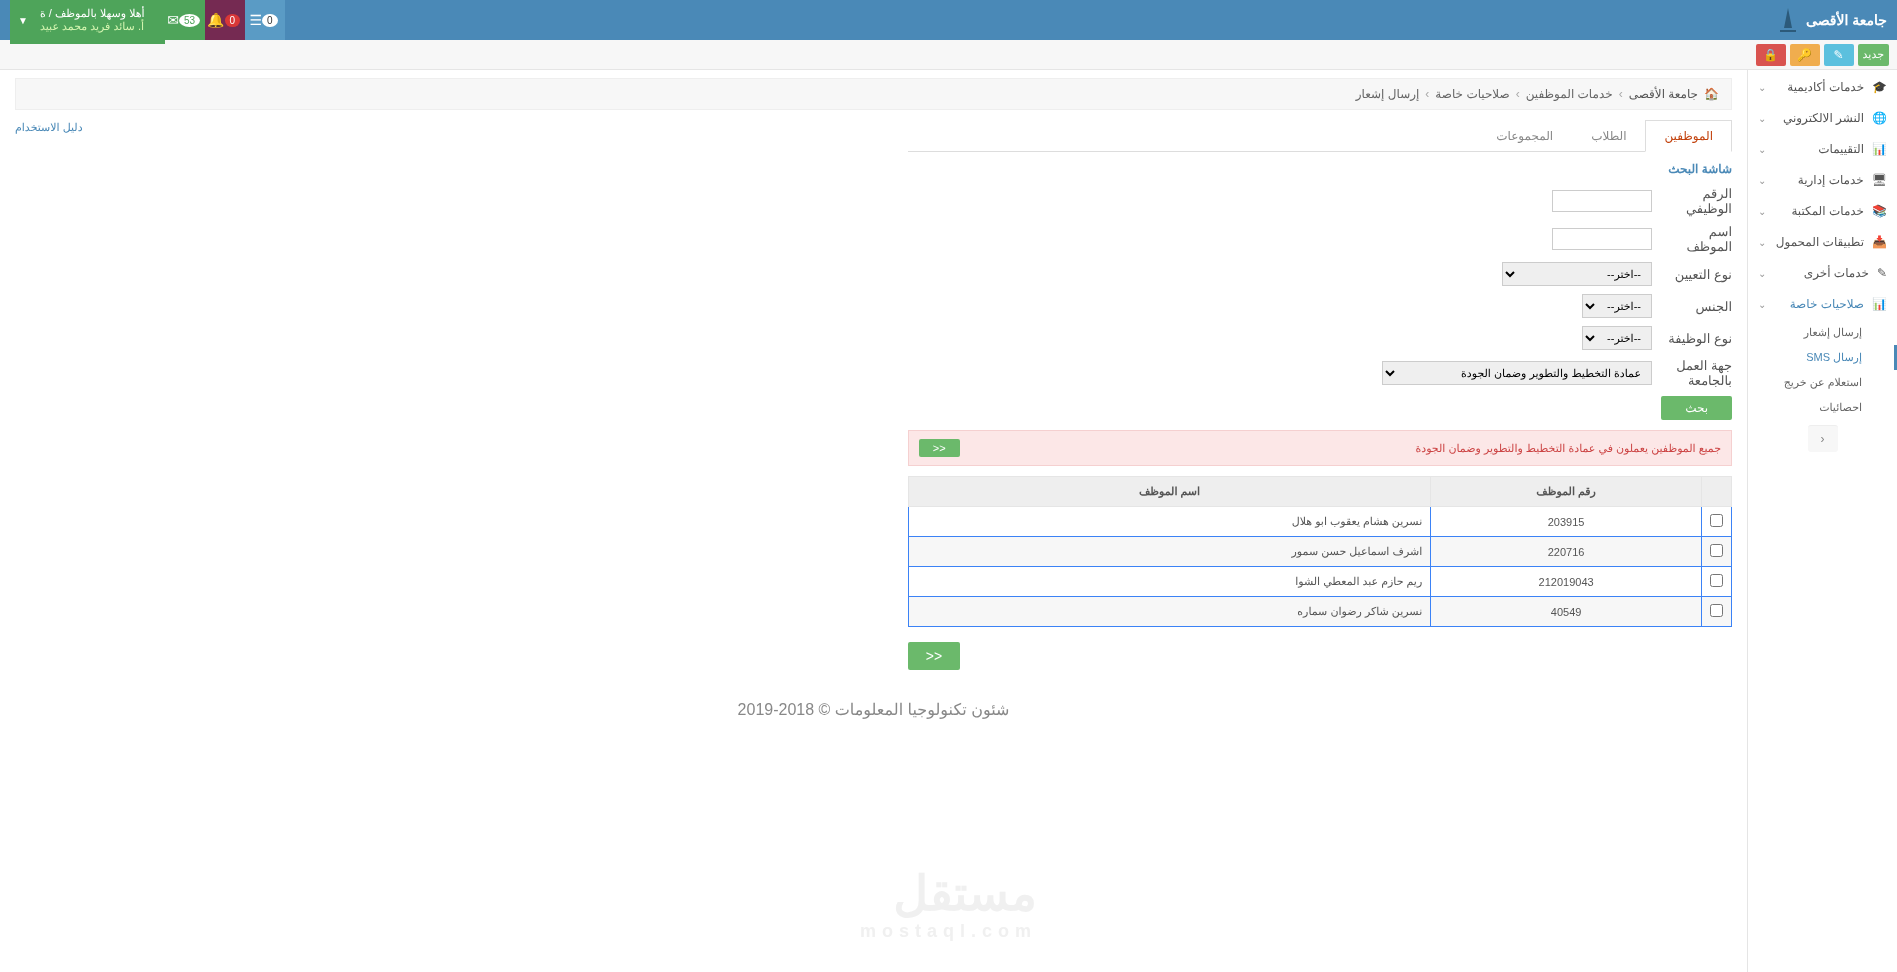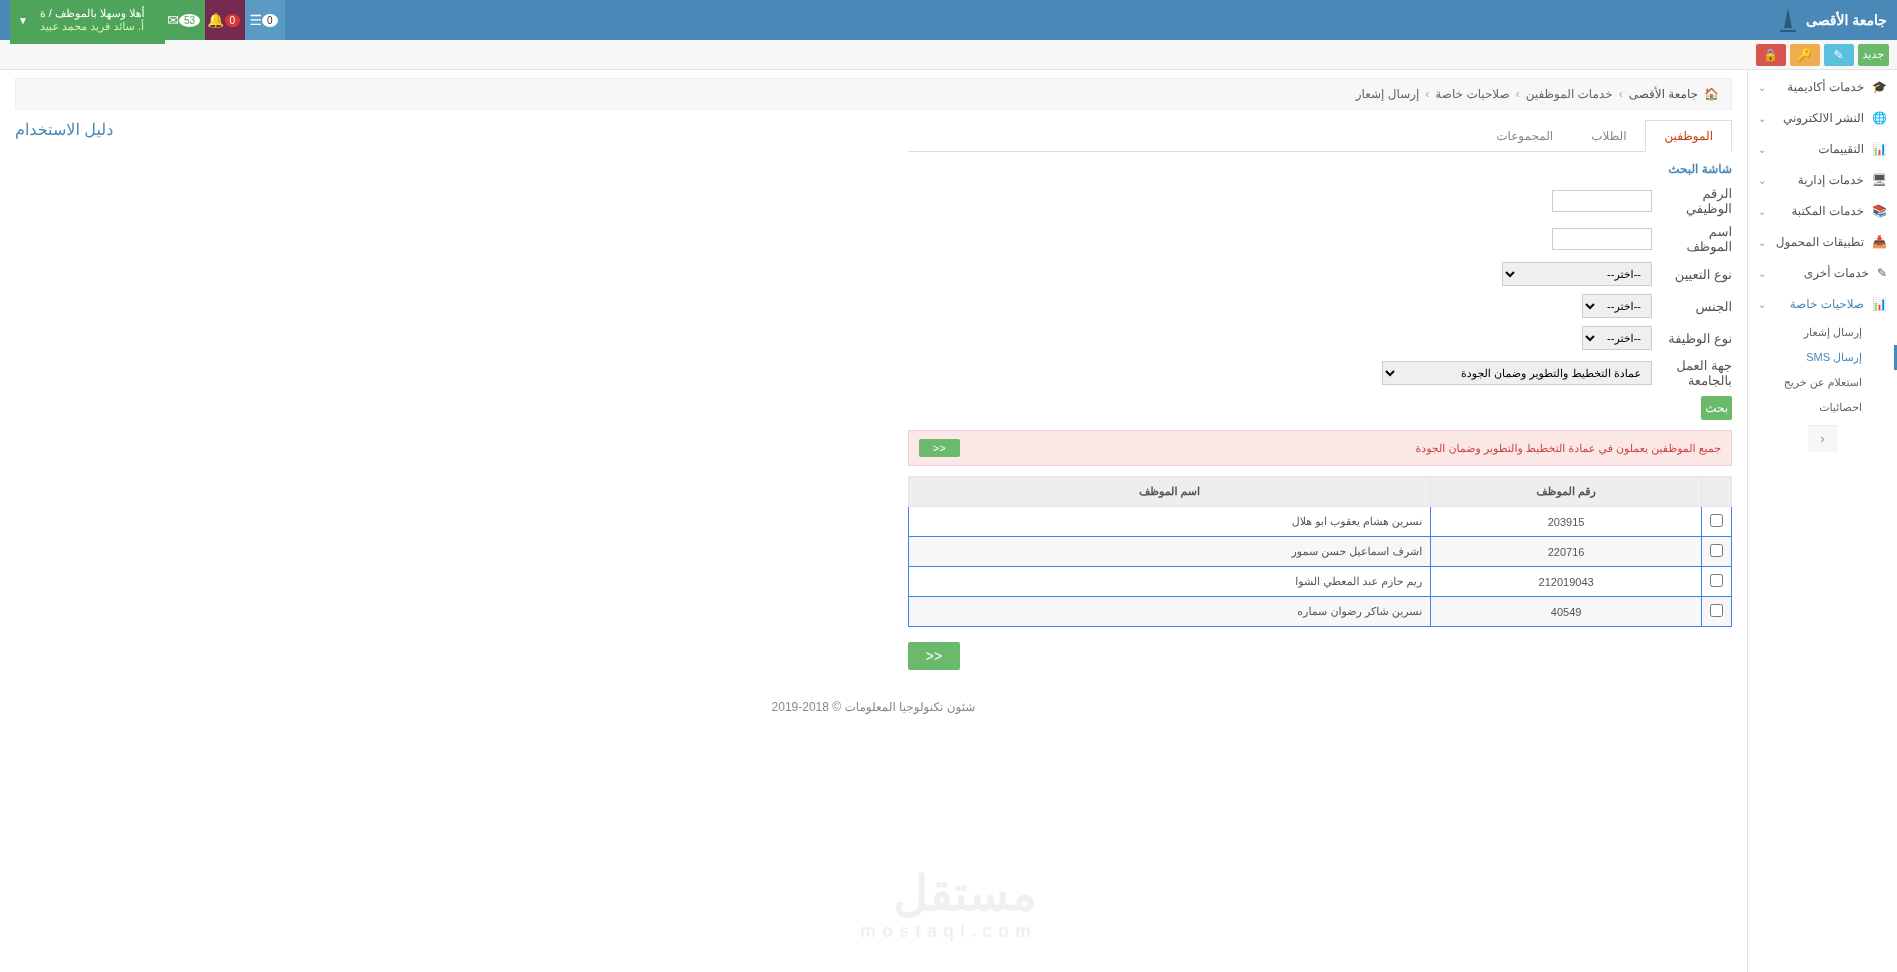--- a/index.html
+++ b/index.html
@@ -63,41 +63,41 @@
 
 
 .search-title { color: #4a89b7; font-weight: bold; margin-bottom: 10px; font-size: 12px; }
 .form-row { display: flex; align-items: center; margin-bottom: 8px; gap: 10px; }
 .form-row label { width: 70px; color: #555; font-size: 13px; text-align: right; }
 .form-row input[type="text"], .form-row select { border: 1px solid #ccc; padding: 4px 6px; font-size: 11px; font-family: inherit; }
 .form-row input.small { width: 100px; }
 .form-row select.small { width: 70px; }
 .form-row select.med { width: 150px; }
 .form-row select.wide { width: 270px; }
-.btn-search { background: #6bb96b; color: #fff; border: none; padding: 5px 4px; font-size: 12px; cursor: pointer; border-radius: 2px; font-family: inherit; }
+.btn-search { background: #6bb96b; color: #fff; border: none; padding: 5px 24px; font-size: 12px; cursor: pointer; border-radius: 2px; font-family: inherit; }
 
 
 .alert { background: #fce7e7; border: 1px solid #f5d0d0; color: #c44; padding: 8px 10px; margin: 10px 0; display: flex; justify-content: space-between; align-items: center; font-size: 11px; }
 .alert .alert-btn { background: #6bb96b; color: #fff; padding: 3px 14px; cursor: pointer; border-radius: 2px; }
 
 
 .tbl { width: 100%; border-collapse: collapse; font-size: 11px; }
 .tbl th { background: #eee; padding: 8px; text-align: center; color: #555; font-weight: bold; border: 1px solid #e5e5e5; }
 .tbl td { padding: 7px 8px; border: 1px solid #3b82f6; color: #555; text-align: center; }
 .tbl td.name-cell { text-align: right; }
 .tbl tr:nth-child(even) td { background: #f7f7f7; }
 .tbl input[type="checkbox"] { cursor: pointer; }
 
 .btn-bottom { background: #6bb96b; color: #fff; border: none; padding: 6px 18px; font-size: 14px; cursor: pointer; border-radius: 2px; margin: 15px 0; float: left; }
 
 
-.usage-link { color: #4a89b7; cursor: pointer; font-size: 16px; text-align: center; }
-
-
-.footer { text-align: center; padding: 15px; color: #888; font-size: 12px; clear: both; position: relative; }
+.usage-link { color: #4a89b7; cursor: pointer; font-size: 11px; text-align: center; }
+
+
+.footer { text-align: center; padding: 15px; color: #888; font-size: 16px; clear: both; position: relative; }
 .watermark { position: absolute; left: 50%; bottom: 30px; transform: translateX(-50%); font-size: 48px; font-weight: bold; color: #f0f0f0; z-index: -1; letter-spacing: 2px; }
 .watermark .sub { font-size: 18px; display: block; letter-spacing: 6px; }
 
 .icon { display: inline-block; }
 </style>
 </head>
 <body>
 
 <div class="header">
   <div class="header-right">

